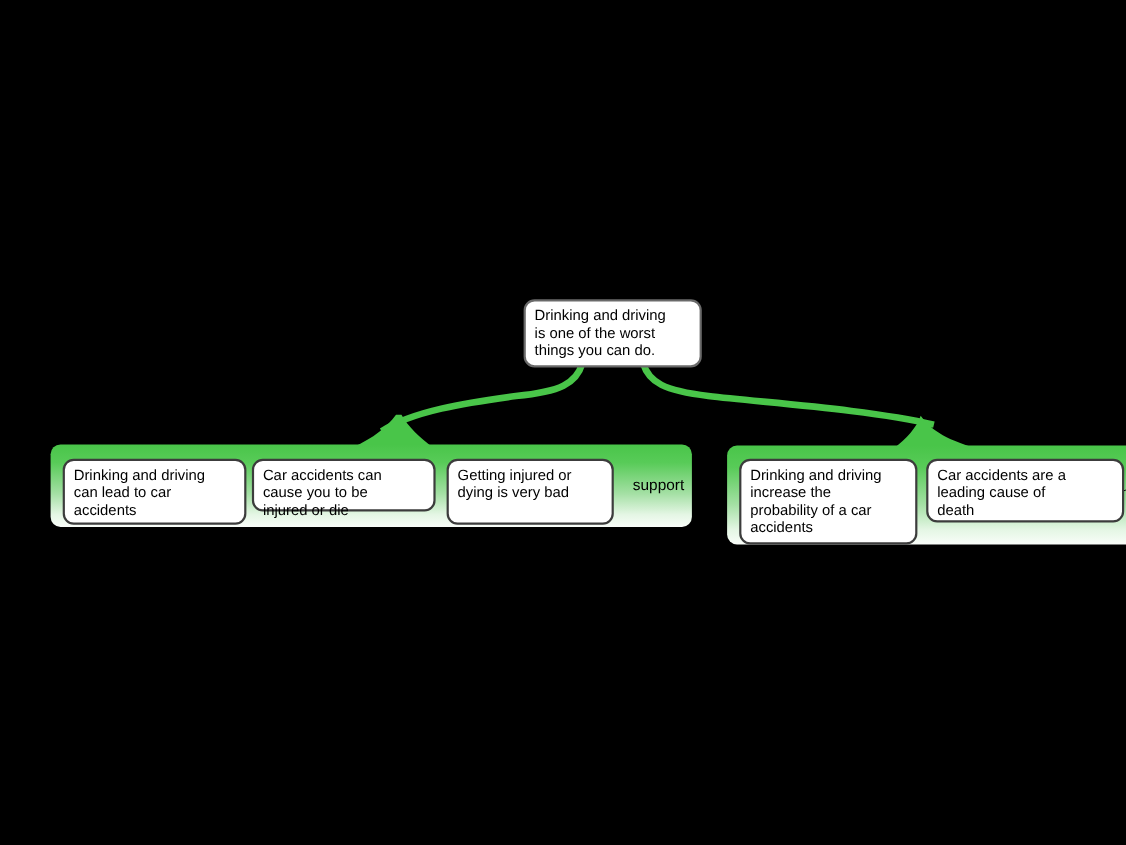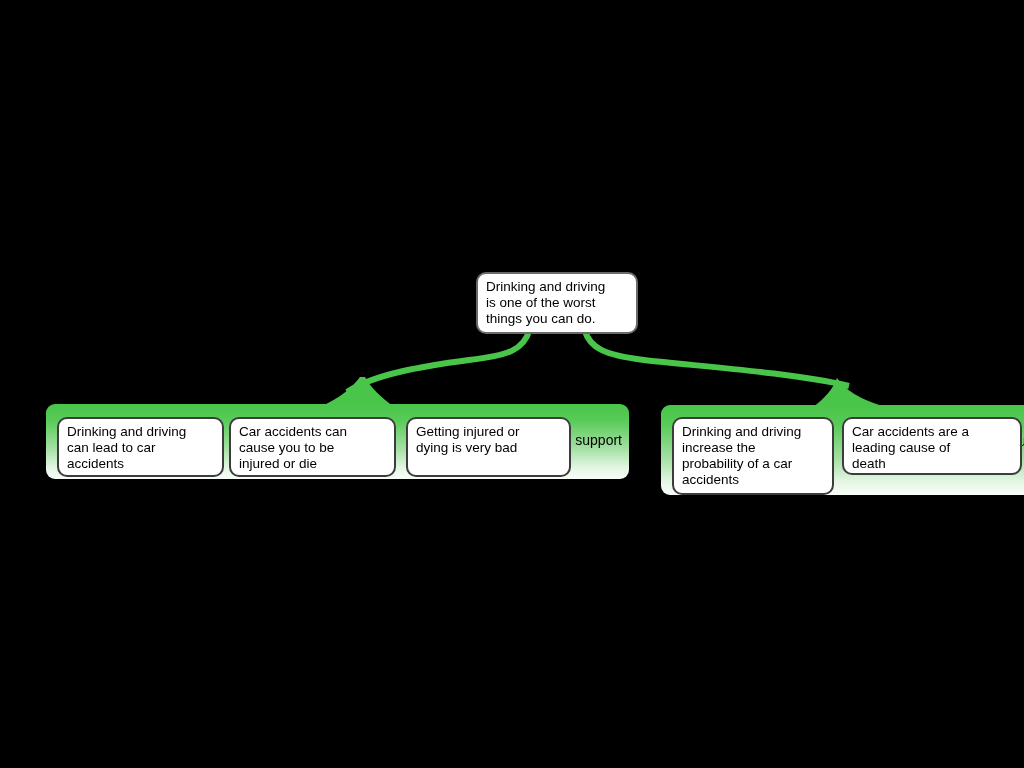--- a/index.html
+++ b/index.html
@@ -71,22 +71,22 @@
   .group-label {
     position: absolute;
     top: 28px;
     right: 7px;
     font-size: 14px;
     color: #000000;
     z-index: 3;
   }
   
   .g0-p0 { left: 11px;  top: 13px; width: 167px; height: 60px; }
-  .g0-p1 { left: 183px; top: 13px; width: 167px; height: 60px; }
-  .g0-p2 { left: 360px; top: 13px; width: 165px; height: 60px; }
+  .g0-p1 { left: 183px; top: 13px; width: 167px; height: 48px; }
+  .g0-p2 { left: 360px; top: 13px; width: 152px; height: 60px; }
   
   .g1-p0 { left: 11px;  top: 12px; width: 162px; height: 78px; }
   .g1-p1 { left: 181px; top: 12px; width: 180px; height: 58px; }
 </style>
 </head>
 <body>
 
 <div id="canvas">
 
   <svg id="edges" viewBox="0 0 1024 768" xmlns="http://www.w3.org/2000/svg">

